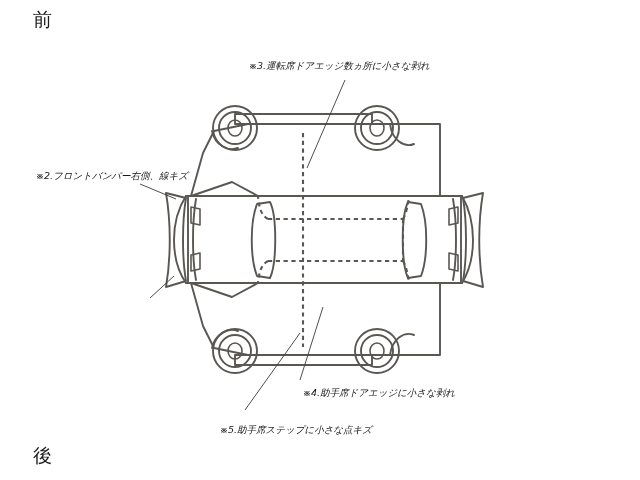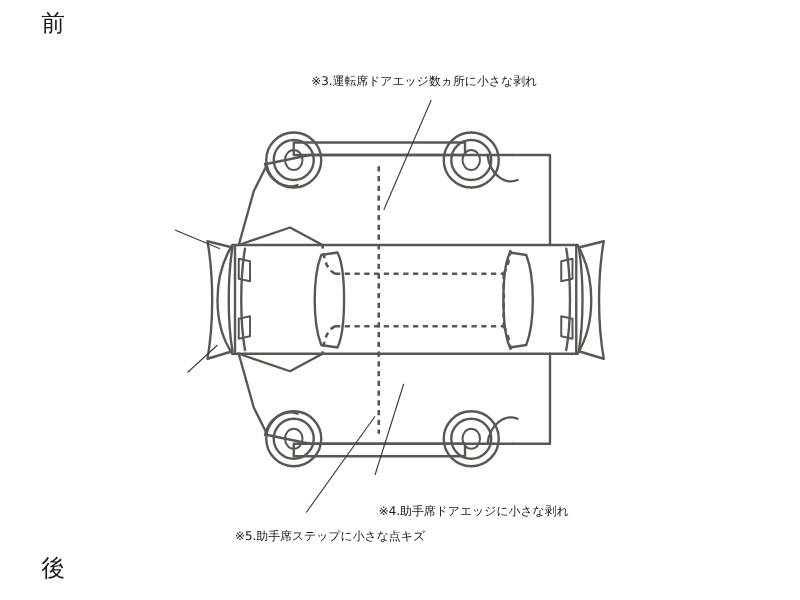--- a/index.html
+++ b/index.html
@@ -30,26 +30,27 @@
   #label-front { left: 33px; top: 10px; }
   #label-rear  { left: 33px; top: 446px; }
 
   .annotation {
     position: absolute;
     font-size: 9.5px;
     line-height: 1.15;
     color: #171717;
     white-space: nowrap;
     font-family: "DejaVu Sans", "Liberation Sans", sans-serif;
+    font-style: italic;
   }
   #anno-3 { left: 249px; top: 61px; }
   #anno-2 { left: 36px;  top: 171px; }
   #anno-1 { left: 36px;  top: 303px; }
-  #anno-4 { left: 303px; top: 405px; }
-  #anno-5 { left: 188px; top: 425px; }
+  #anno-4 { left: 303px; top: 388px; }
+  #anno-5 { left: 220px; top: 425px; }
 
   #car-svg {
     position: absolute;
     left: 0;
     top: 0;
     width: 640px;
     height: 480px;
   }
   .solid {
     fill: none;
@@ -82,20 +83,21 @@
 <body>
 
 <div id="page">
 
   <div class="corner-label" id="label-front">前</div>
 
   <div class="corner-label" id="label-rear">後</div>
 
   <div class="annotation" id="anno-3">※3.運転席ドアエッジ数ヵ所に小さな剥れ</div>
 
+  <div class="annotation" id="anno-2">※2.フロントバンパー右側、線キズ</div>
 
 
   <div class="annotation" id="anno-4">※4.助手席ドアエッジに小さな剥れ</div>
 
   <div class="annotation" id="anno-5">※5.助手席ステップに小さな点キズ</div>
 
   <svg id="car-svg" viewBox="0 0 640 480">
 
     <g>
 

